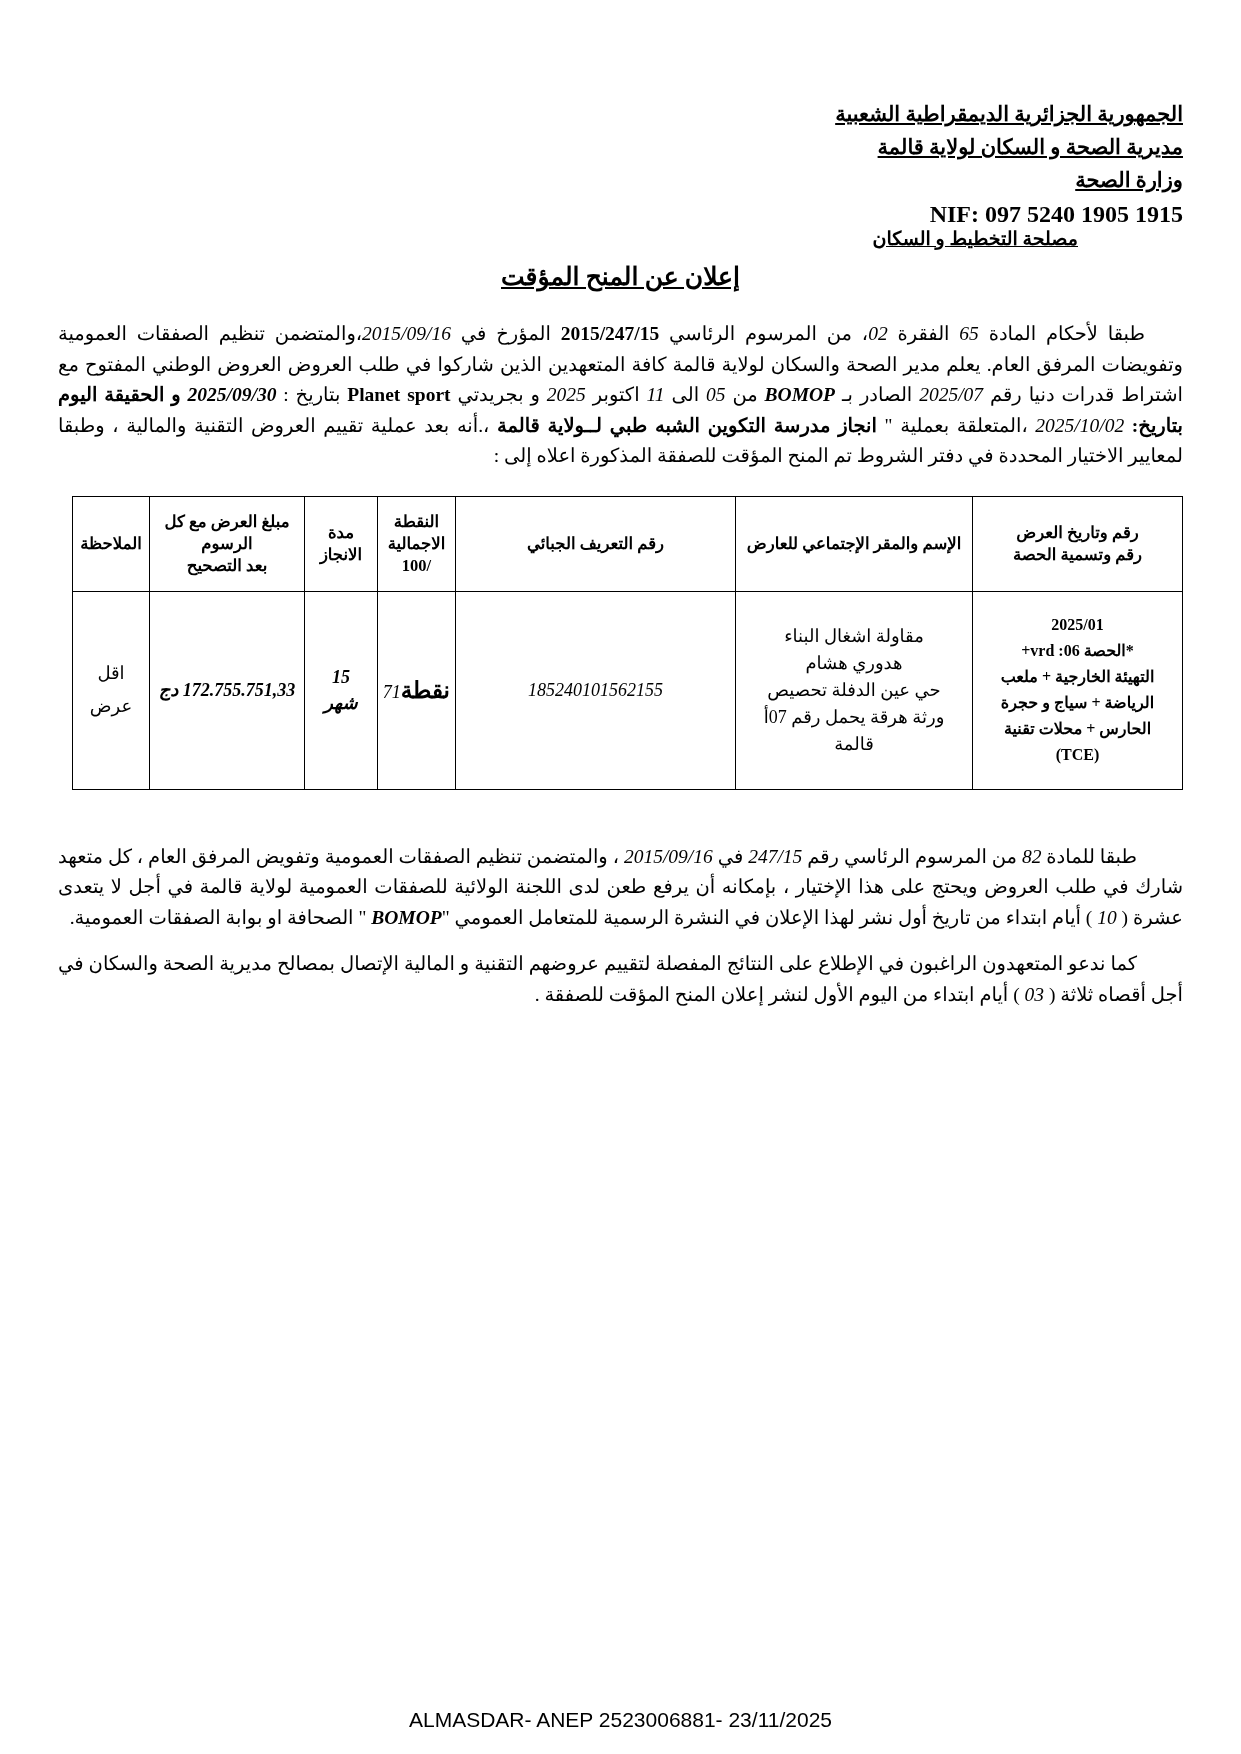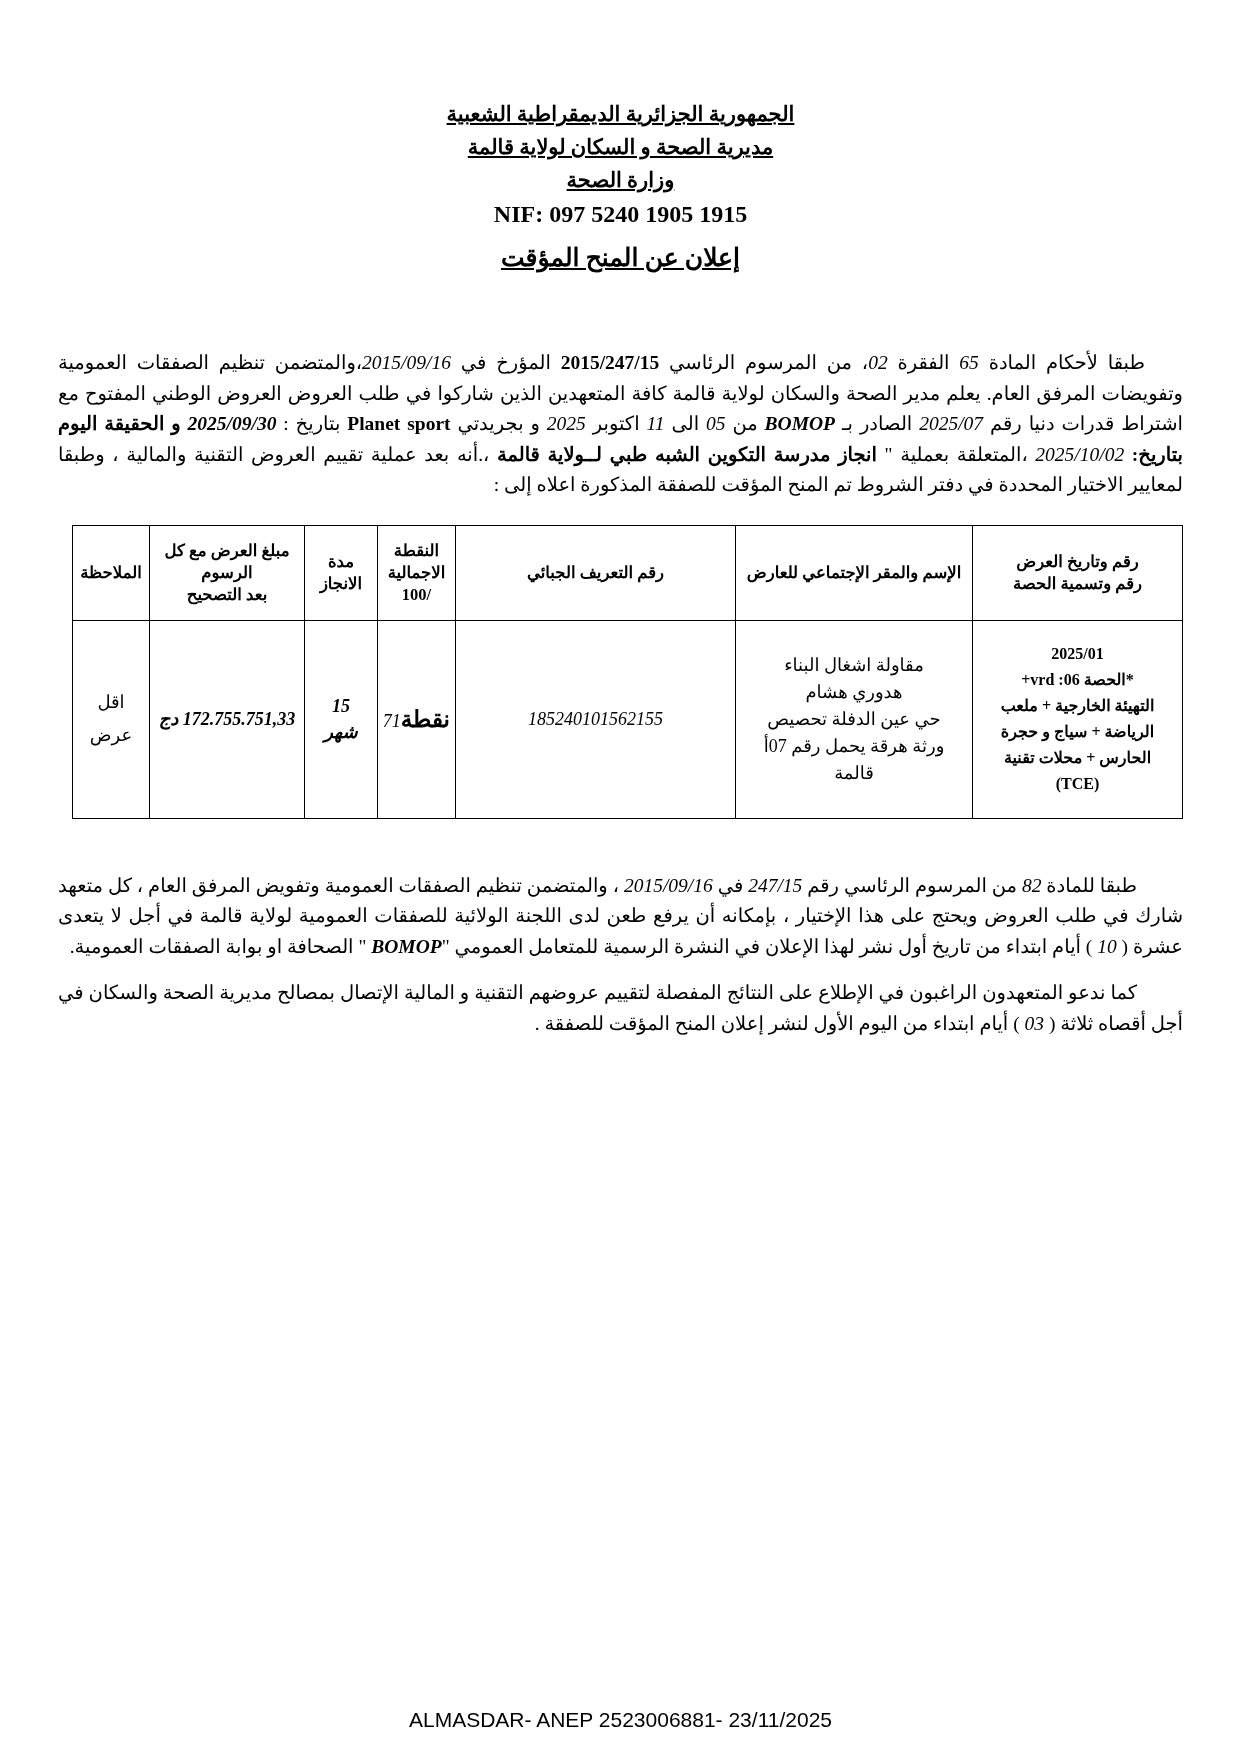--- a/index.html
+++ b/index.html
@@ -7,29 +7,29 @@
   body {
     width:1241px; height:1754px;
     position:relative;
     font-family:"Liberation Serif","DejaVu Serif",serif;
     color:#000;
     direction:rtl;
   }
   .page { padding:98px 58px 0 58px; }
 
   
-  .header-block { text-align:center; }
+  .header-block { text-align:right; }
   .header-line { font-size:21px; font-weight:bold; text-decoration:underline; line-height:33px; }
   .nif-line { font-size:24px; font-weight:bold; line-height:34px; direction:ltr; font-family:"Liberation Serif",serif; }
   .service-line { text-align:right; padding-right:105px; margin-top:-4px; font-size:19px; font-weight:bold; text-decoration:underline; }
   .doc-title { text-align:center; margin-top:12px; font-size:25px; font-weight:bold; text-decoration:underline; }
 
   
   .para { font-size:19.5px; line-height:30.5px; text-align:justify; }
-  .para1 { margin-top:76px; text-indent:38px; }
+  .para1 { margin-top:28px; text-indent:38px; }
   .para2 { margin-top:52px; text-indent:46px; }
   .para3 { margin-top:16px; text-indent:46px; }
   .sb  { font-weight:bold; }
   .si  { font-style:italic; }
   .sbi { font-weight:bold; font-style:italic; }
 
   
   table.award { border-collapse:collapse; width:1110px; margin-top:24px; table-layout:fixed; direction:rtl; }
   table.award td { border:1.6px solid #000; vertical-align:middle; text-align:center; padding:4px 5px; overflow:hidden; }
   tr.hdr td { height:95px; font-size:16.5px; font-weight:bold; line-height:22px; white-space:pre-line; }
@@ -58,20 +58,21 @@
 
 <div class="page">
 
   <div class="header-block">
     <div class="header-line">الجمهورية الجزائرية الديمقراطية الشعبية</div>
     <div class="header-line">مديرية الصحة و السكان لولاية قالمة</div>
     <div class="header-line">وزارة الصحة</div>
     <div class="nif-line">NIF: 097 5240 1905 1915</div>
   </div>
 
+  <div class="service-line">مصلحة التخطيط و السكان</div>
 
   <div class="doc-title">إعلان عن المنح المؤقت</div>
 
   <p class="para para1"><span>طبقا لأحكام المادة </span><span class="si">65</span><span> الفقرة </span><span class="si">02</span><span>، من المرسوم الرئاسي </span><span class="sb">2015/247/15</span><span> المؤرخ في </span><span class="si">2015/09/16</span><span>،والمتضمن تنظيم الصفقات العمومية وتفويضات المرفق العام. يعلم مدير الصحة والسكان لولاية قالمة كافة المتعهدين الذين شاركوا في طلب العروض العروض الوطني المفتوح مع اشتراط قدرات دنيا رقم </span><span class="si">2025/07</span><span> الصادر بـ </span><span class="sbi">BOMOP</span><span> من </span><span class="si">05</span><span> الى </span><span class="si">11</span><span> اكتوبر </span><span class="si">2025</span><span> و بجريدتي </span><span class="sb">Planet sport</span><span>  بتاريخ : </span><span class="sbi">2025/09/30</span><span class="sb"> و الحقيقة اليوم</span><span class="sb"> بتاريخ: </span><span class="si">2025/10/02</span><span> ،المتعلقة بعملية " </span><span class="sb">انجاز مدرسة التكوين الشبه طبي لــولاية قالمة</span><span> ،.أنه بعد عملية تقييم العروض التقنية والمالية ، وطبقا لمعايير الاختيار المحددة في دفتر الشروط تم المنح المؤقت للصفقة المذكورة اعلاه إلى : </span></p>
 
   <table class="award">
     <colgroup>
       <col style="width:210px">
         <col style="width:237px">
         <col style="width:280px">

